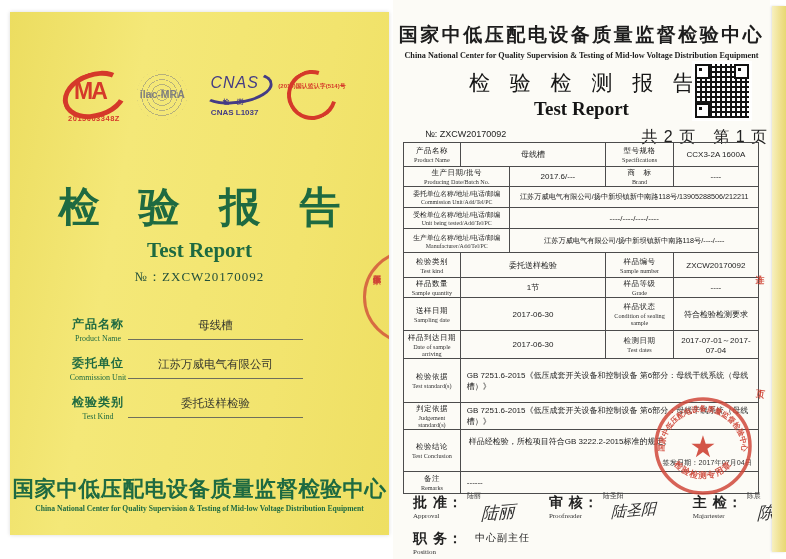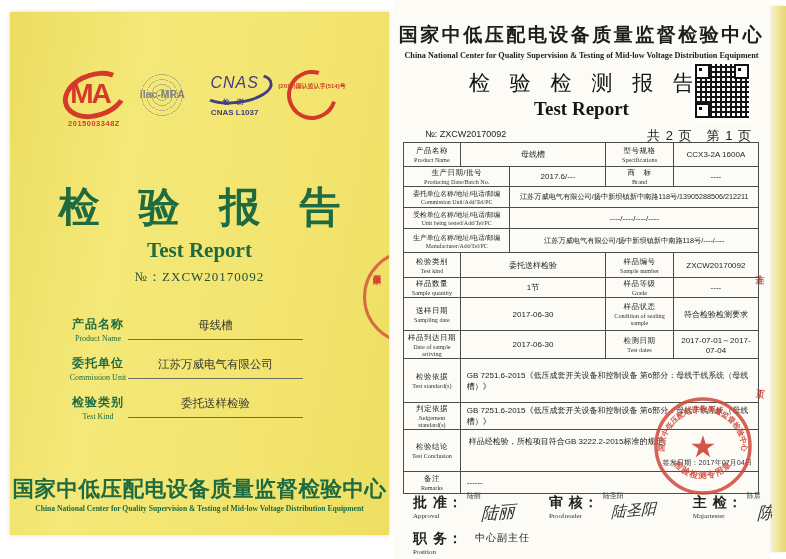--- a/index.html
+++ b/index.html
@@ -8,21 +8,21 @@
   .abs{position:absolute;}
 
   
   #cover{left:10px;top:12px;width:379px;height:523px;
     background:linear-gradient(100deg,#ecdd60 0%,#f4e878 30%,#f2e46e 70%,#eedf62 100%);
     box-shadow:0 0 4px rgba(0,0,0,.15);overflow:hidden;}
   .logo-row{left:48px;top:58px;width:290px;height:72px;display:flex;align-items:flex-start;justify-content:space-between;}
   .logo{position:relative;text-align:center;}
   .cma{width:72px;}
   .cma .ring{position:absolute;left:4px;top:2px;width:56px;height:36px;border:5px solid #d5392a;border-radius:50%;border-right-color:transparent;transform:rotate(-18deg);}
-  .cma .letters{position:relative;display:block;width:64px;padding-top:8px;color:#d5392a;font-weight:bold;font-size:28px;letter-spacing:-2px;font-family:"Liberation Sans",sans-serif;}
+  .cma .letters{position:relative;display:block;width:64px;padding-top:8px;color:#d5392a;font-weight:bold;font-size:23px;letter-spacing:-2px;font-family:"Liberation Sans",sans-serif;}
   .logo-num{display:block;margin-top:9px;font-size:7.5px;font-weight:bold;color:#d5392a;letter-spacing:.5px;white-space:nowrap;}
   .ilac{width:62px;}
   .ilac .disc{position:absolute;left:6px;top:0;width:50px;height:50px;border-radius:50%;
     background:repeating-radial-gradient(circle at 50% 50%,rgba(130,130,130,.55) 0 .8px,transparent .8px 5px);}
   .ilac .txt{position:relative;display:block;padding-top:18px;font-size:10.5px;font-weight:bold;color:#7f7f7f;letter-spacing:0;}
   .cnas{width:80px;}
   .cnas .swoosh{position:absolute;left:6px;top:2px;width:66px;height:26px;border:3px solid #443c85;border-radius:50%;border-left-color:transparent;border-top-color:transparent;transform:rotate(-8deg);}
   .cnas .txt{position:relative;display:block;padding-top:4px;font-size:16px;font-weight:normal;font-style:italic;color:#443c85;letter-spacing:1px;}
   .cnas-sub{display:block;margin-top:6px;font-size:6.5px;color:#443c85;font-weight:bold;letter-spacing:3px;}
   .cnas-code{display:block;margin-top:1px;font-size:8px;color:#443c85;font-weight:bold;}
@@ -66,21 +66,21 @@
   .rep-title-en{left:0;top:98px;width:377px;text-align:center;color:#151515;
     font-size:19px;font-weight:bold;font-family:"Liberation Serif",serif;}
   .qr{left:302px;top:64px;width:54px;height:54px;background:
       repeating-linear-gradient(90deg,#141414 0 2px,transparent 2px 5px),
       repeating-linear-gradient(0deg,#141414 0 2px,#fff 2px 5px);
       outline:3px solid #fff;}
   .qr .finder{position:absolute;width:11px;height:11px;border:2px solid #111;background:#fff;}
   .qr .finder::after{content:"";position:absolute;left:2px;top:2px;width:3px;height:3px;background:#111;}
   .qr .tl{left:0;top:0;} .qr .tr{right:0;top:0;} .qr .bl{left:0;bottom:0;}
   .rep-no{left:32px;top:129px;font-size:9px;color:#222;font-family:Liberation Sans, sans-serif;}
-  .rep-pages{right:18px;top:127px;font-size:13px;color:#222;letter-spacing:1px;}
+  .rep-pages{right:2px;top:127px;font-size:16px;color:#222;letter-spacing:1px;}
 
   table.rt{position:absolute;left:10px;top:142px;width:356px;border-collapse:collapse;table-layout:fixed;
     font-size:8px;color:#222;}
   table.rt td{border:1px solid #4c4c4c;text-align:center;vertical-align:middle;padding:1px 2px;overflow:hidden;}
   .lbl .cn{display:block;font-size:7.5px;letter-spacing:.5px;}
   .lbl .en{display:block;font-size:6.2px;font-family:"Liberation Serif",serif;color:#333;}
   .lbl-sm .cn{font-size:6.8px;letter-spacing:0;}
   .lbl-sm .en{font-size:5.9px;}
   .val{font-size:8px;}
   .val-sm{font-size:7.2px;}

